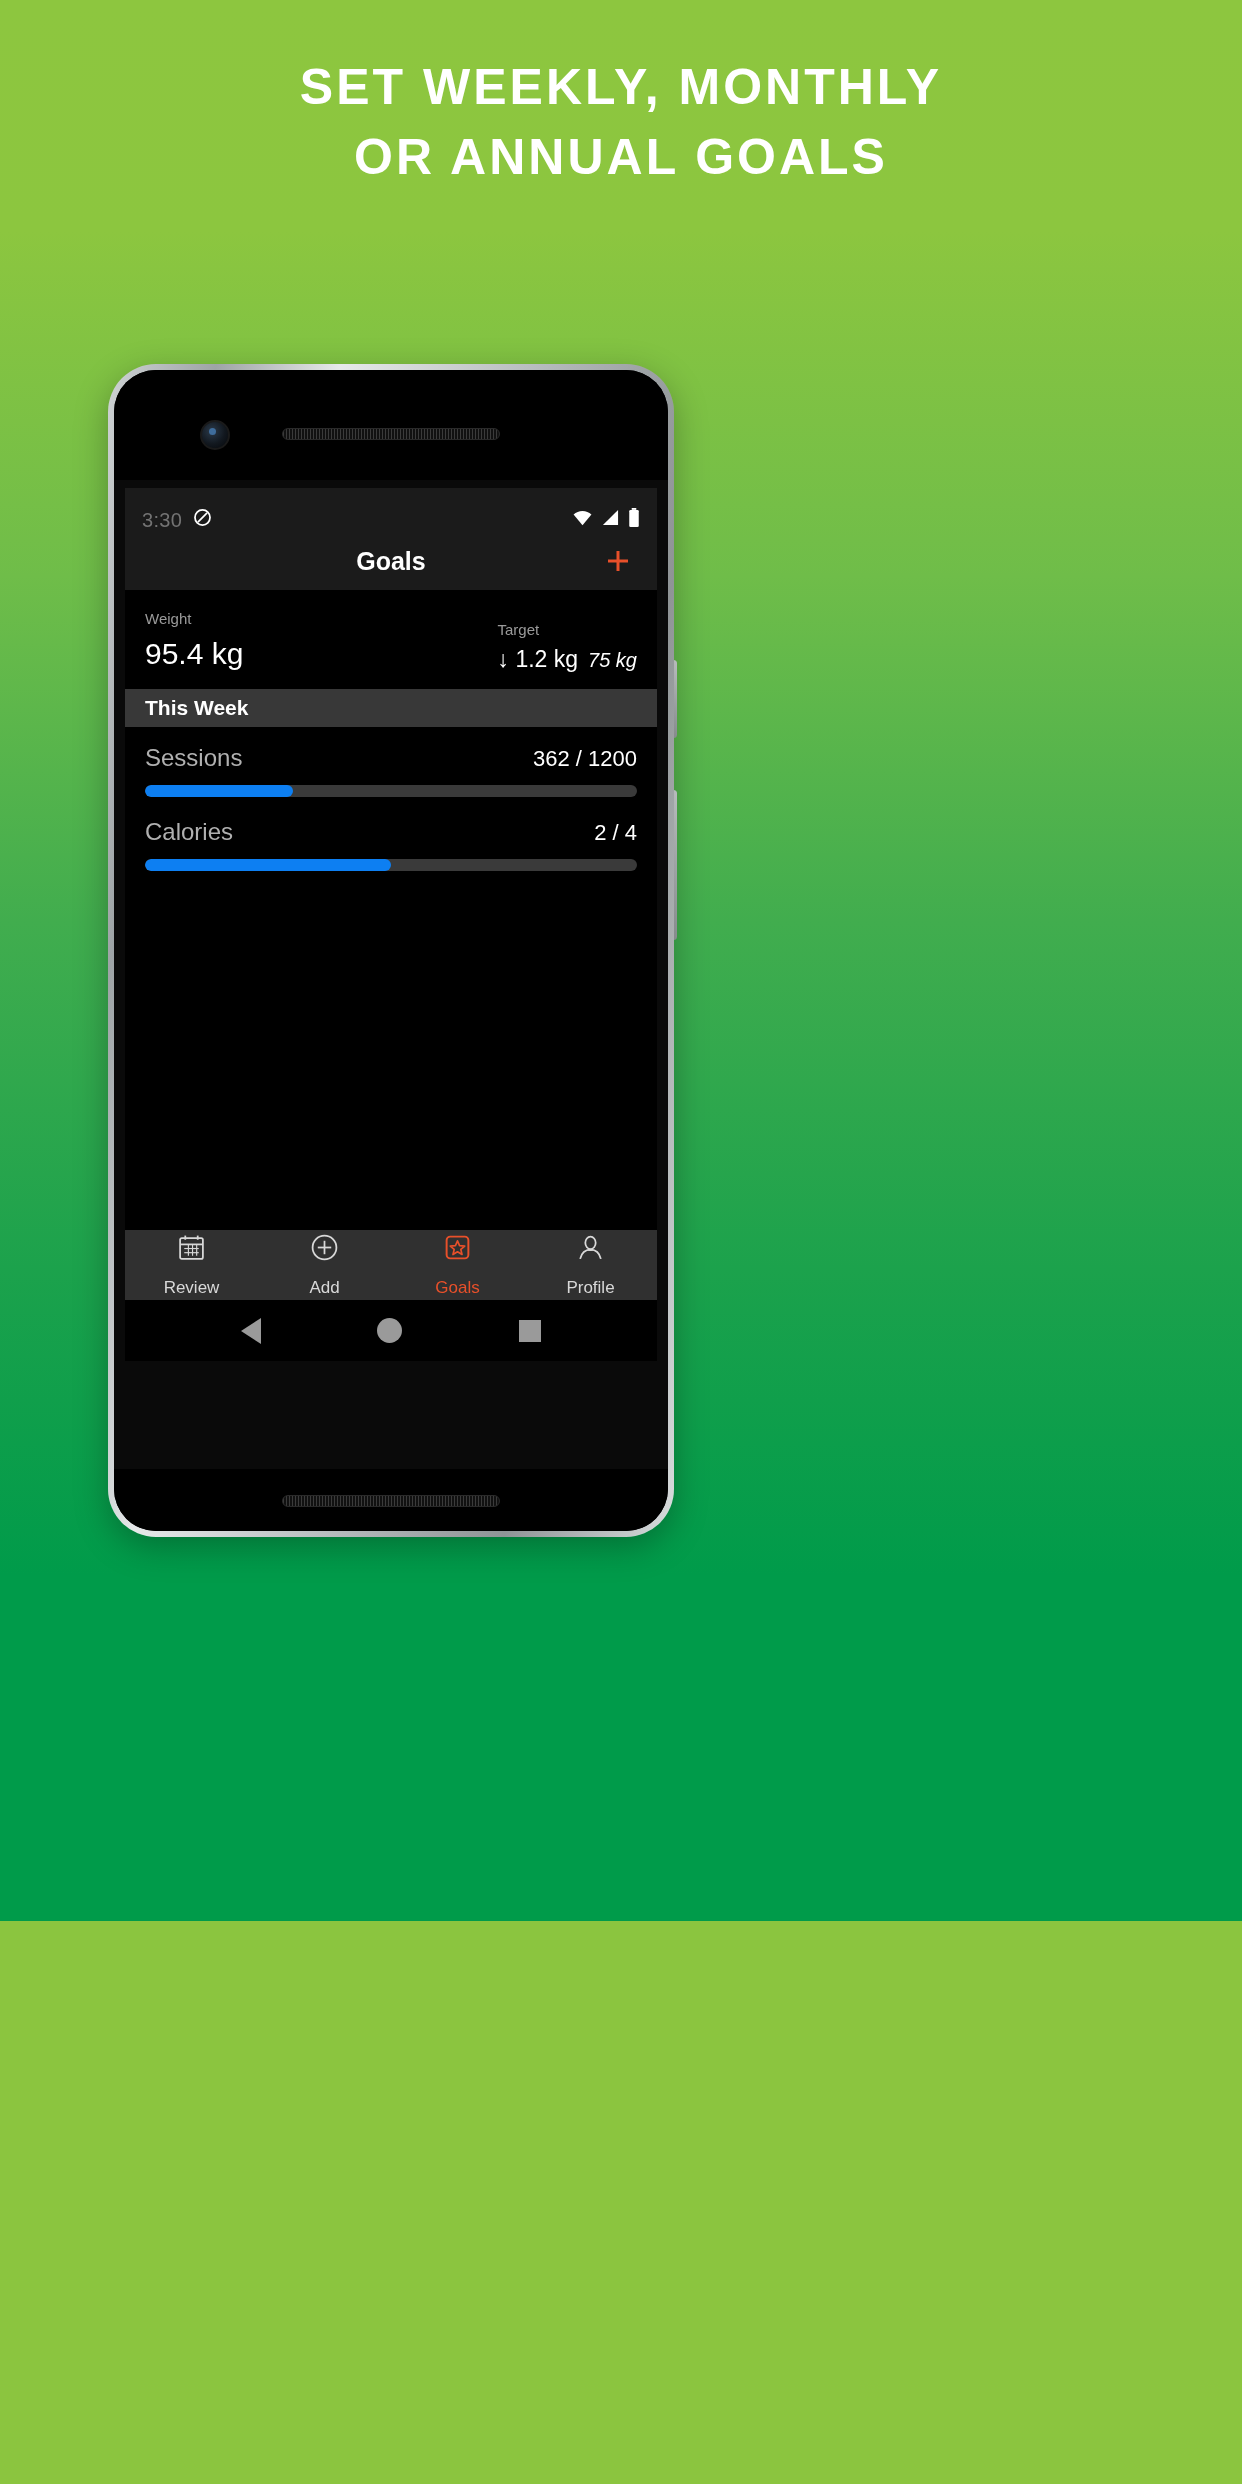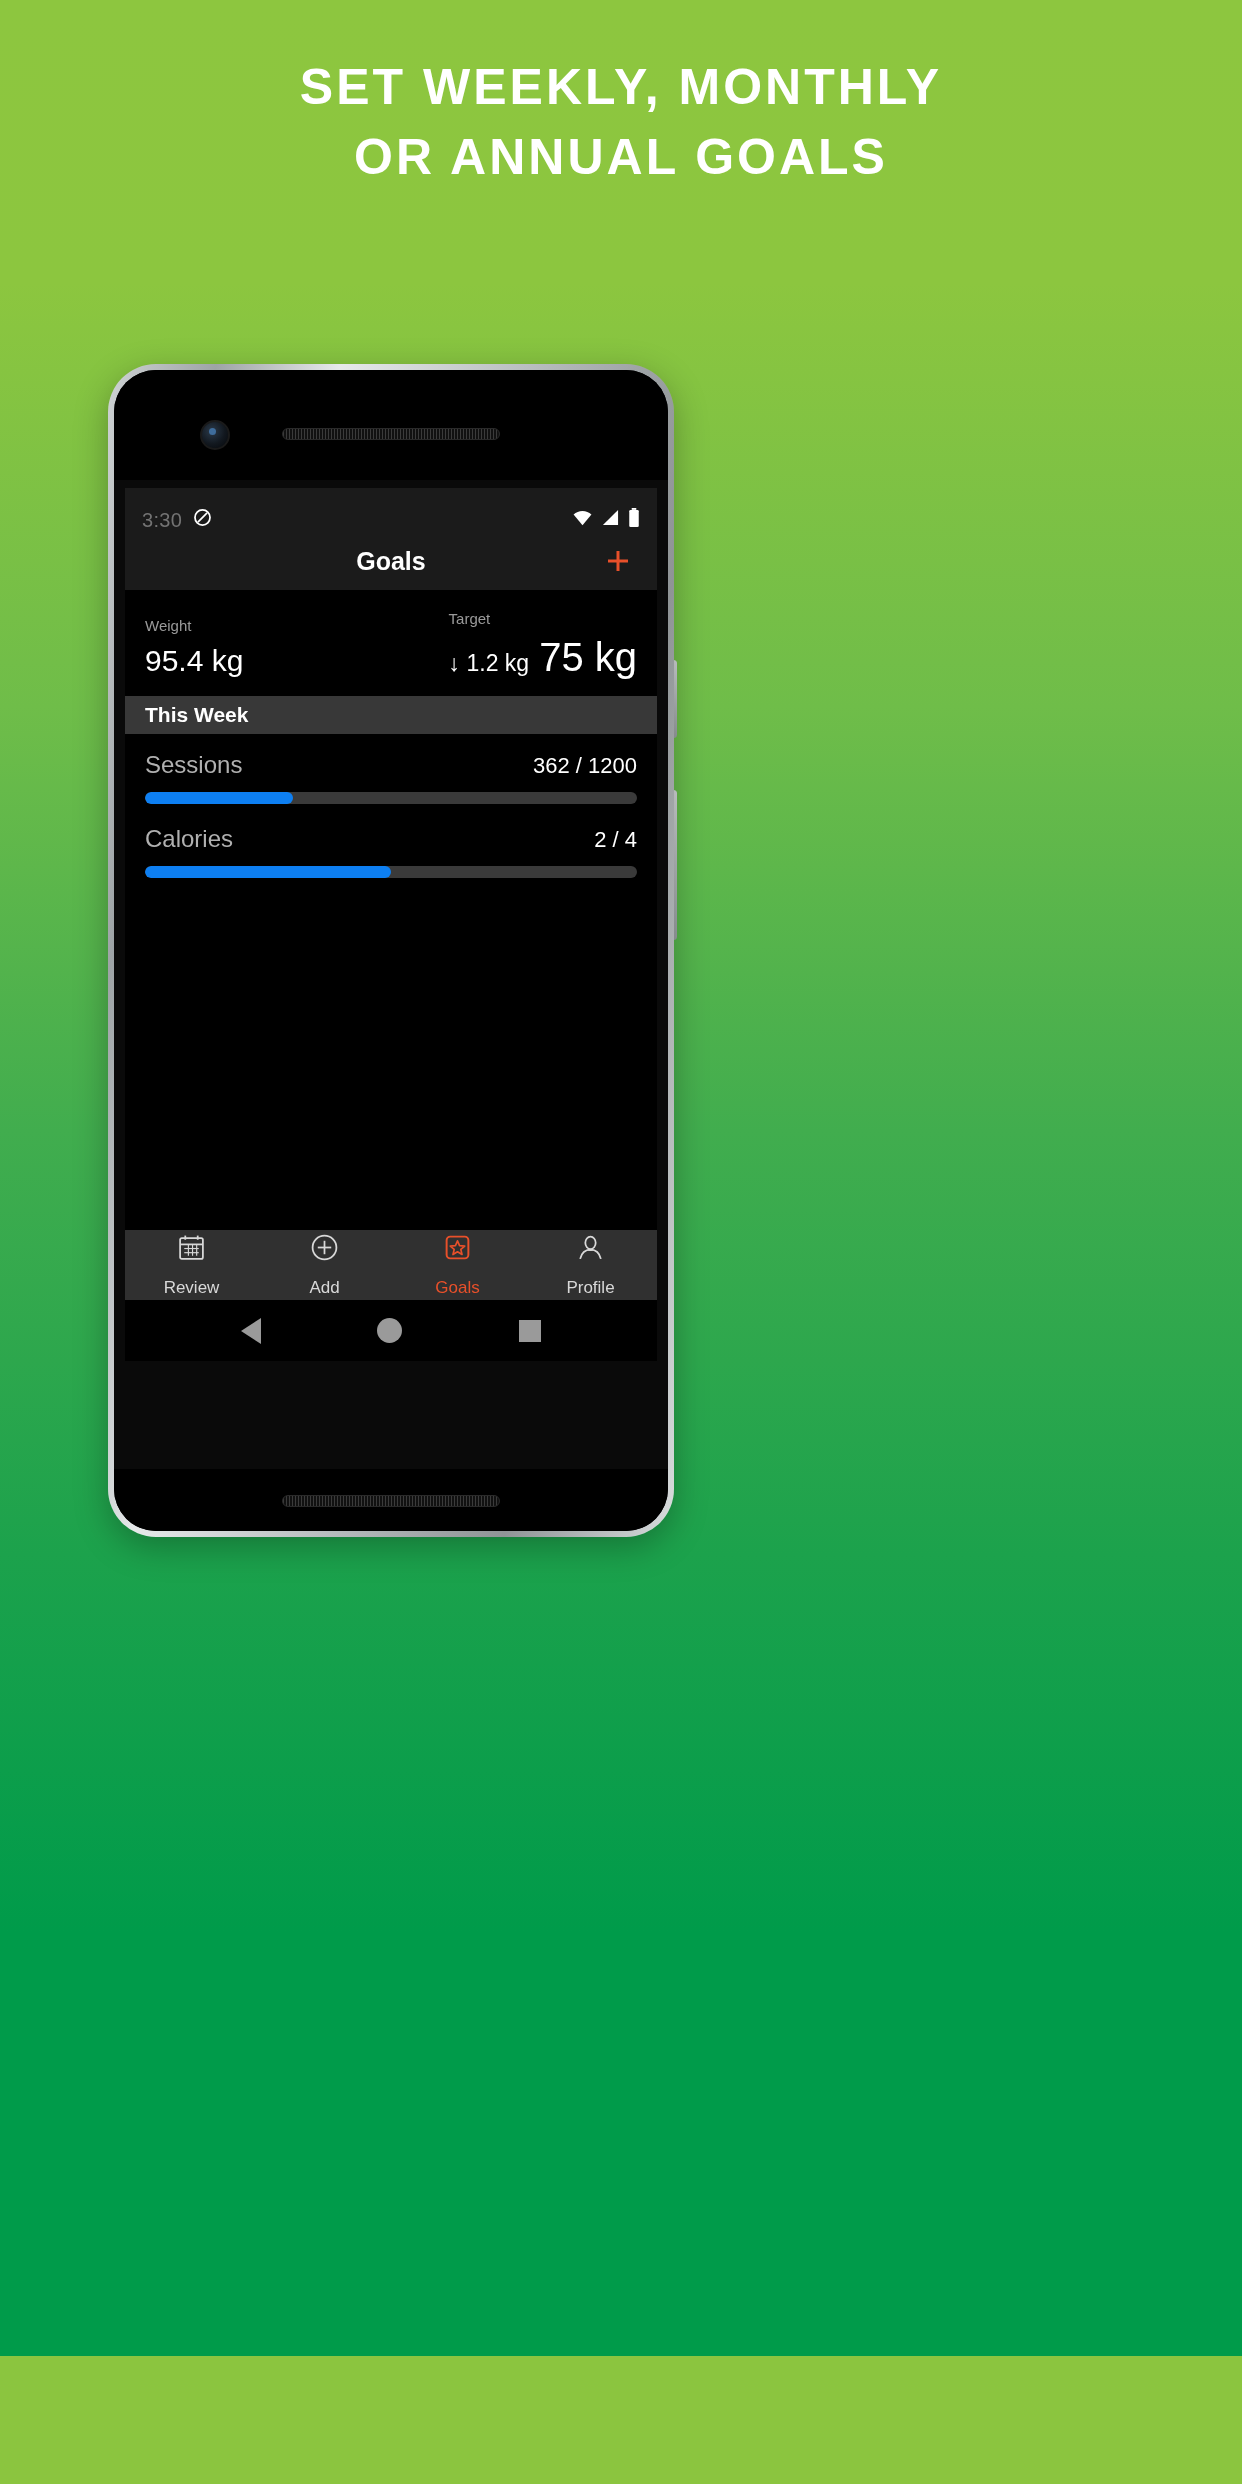--- a/index.html
+++ b/index.html
@@ -11,21 +11,21 @@
     height: 2484px;
     overflow: hidden;
     font-family: "Liberation Sans", sans-serif;
     background: #8bc53f;
   }
 
   
   .promo {
     position: relative;
     width: 1242px;
-    height: 2356px;
+    height: 1921px;
     background: linear-gradient(180deg,
         #8dc63f 0%,
         #8cc63f 12%,
         #6fbd49 30%,
         #41ad4e 48%,
         #1ca24c 66%,
         #009b4a 82%,
         #009b4a 100%);
     overflow: hidden;
   }
@@ -208,21 +208,22 @@
     justify-content: flex-end;
     gap: 10px;
     margin-top: 1px;
   }
   .wr-right .delta {
     color: #ffffff;
     font-size: 23px;
   }
   .wr-right .target {
     color: #ffffff;
-    font-size: 40px;
+    font-size: 20px;
+    font-style: italic;
   }
 
   
   .section-header {
     background: #383838;
     height: 38px;
     display: flex;
     align-items: center;
     padding: 0 20px;
     box-sizing: border-box;

